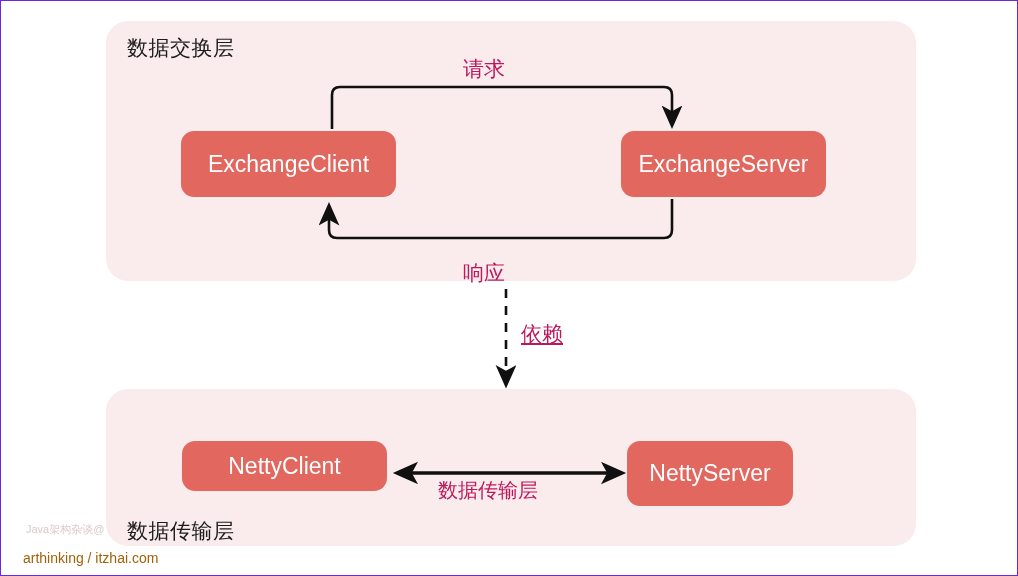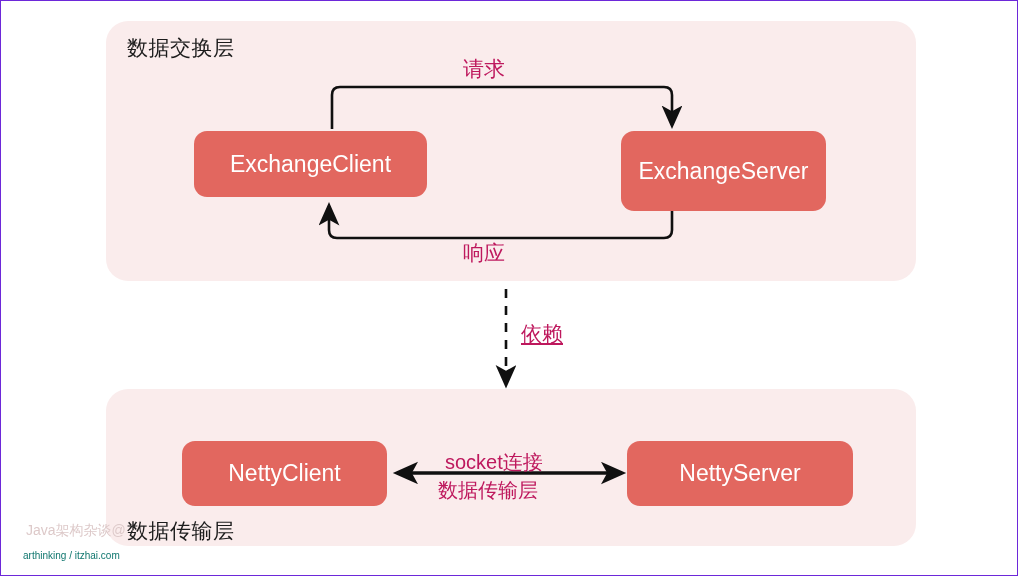--- a/index.html
+++ b/index.html
@@ -58,41 +58,41 @@
     background: #e2675f;
     border-radius: 13px;
     color: #ffffff;
     font-size: 23px;
     display: flex;
     align-items: center;
     justify-content: center;
     white-space: nowrap;
   }
   #node-exchange-client {
-    left: 193px;
+    left: 180px;
     top: 130px;
-    width: 233px;
+    width: 215px;
     height: 66px;
   }
   #node-exchange-server {
     left: 620px;
     top: 130px;
     width: 205px;
-    height: 80px;
+    height: 66px;
   }
   #node-netty-client {
     left: 181px;
     top: 440px;
     width: 205px;
-    height: 65px;
+    height: 50px;
   }
   #node-netty-server {
     left: 626px;
     top: 440px;
-    width: 226px;
+    width: 166px;
     height: 65px;
   }
   svg#wires {
     position: absolute;
     left: 0;
     top: 0;
     width: 1018px;
     height: 576px;
     pointer-events: none;
   }
@@ -101,21 +101,21 @@
     font-size: 21px;
     color: #be185d;
     white-space: nowrap;
   }
   #label-request {
     left: 462px;
     top: 54px;
   }
   #label-response {
     left: 462px;
-    top: 238px;
+    top: 258px;
   }
   #label-depend {
     left: 520px;
     top: 319px;
     text-decoration: underline;
   }
   #label-socket {
     left: 444px;
     top: 448px;
     font-size: 20px;
@@ -125,28 +125,28 @@
     top: 476px;
     font-size: 20px;
   }
   .watermark {
     position: absolute;
     white-space: nowrap;
   }
   #watermark-brand {
     left: 25px;
     top: 521px;
-    font-size: 14px;
+    font-size: 11px;
     color: #ddc9c9;
   }
   #watermark-site {
     left: 22px;
     top: 549px;
-    font-size: 10px;
-    color: #0f766e;
+    font-size: 14px;
+    color: #a16207;
   }
 </style>
 </head>
 <body>
 
 <div id="canvas">
 
   <div class="panel" id="panel-exchange"></div>
   <div class="panel" id="panel-transport"></div>
 
@@ -190,21 +190,20 @@
   <div class="node" id="node-netty-client">NettyClient</div>
 
   <div class="node" id="node-netty-server">NettyServer</div>
 
   <div class="edge-label" id="label-request">请求</div>
 
   <div class="edge-label" id="label-response">响应</div>
 
   <div class="edge-label" id="label-depend">依赖</div>
 
-  <div class="edge-label" id="label-socket">socket连接</div>
 
   <div class="edge-label" id="label-transport-edge">数据传输层</div>
 
   <div class="watermark" id="watermark-brand">Java架构杂谈@</div>
 
   <div class="watermark" id="watermark-site">arthinking / itzhai.com</div>
 
 </div>
 
 </body></html>

